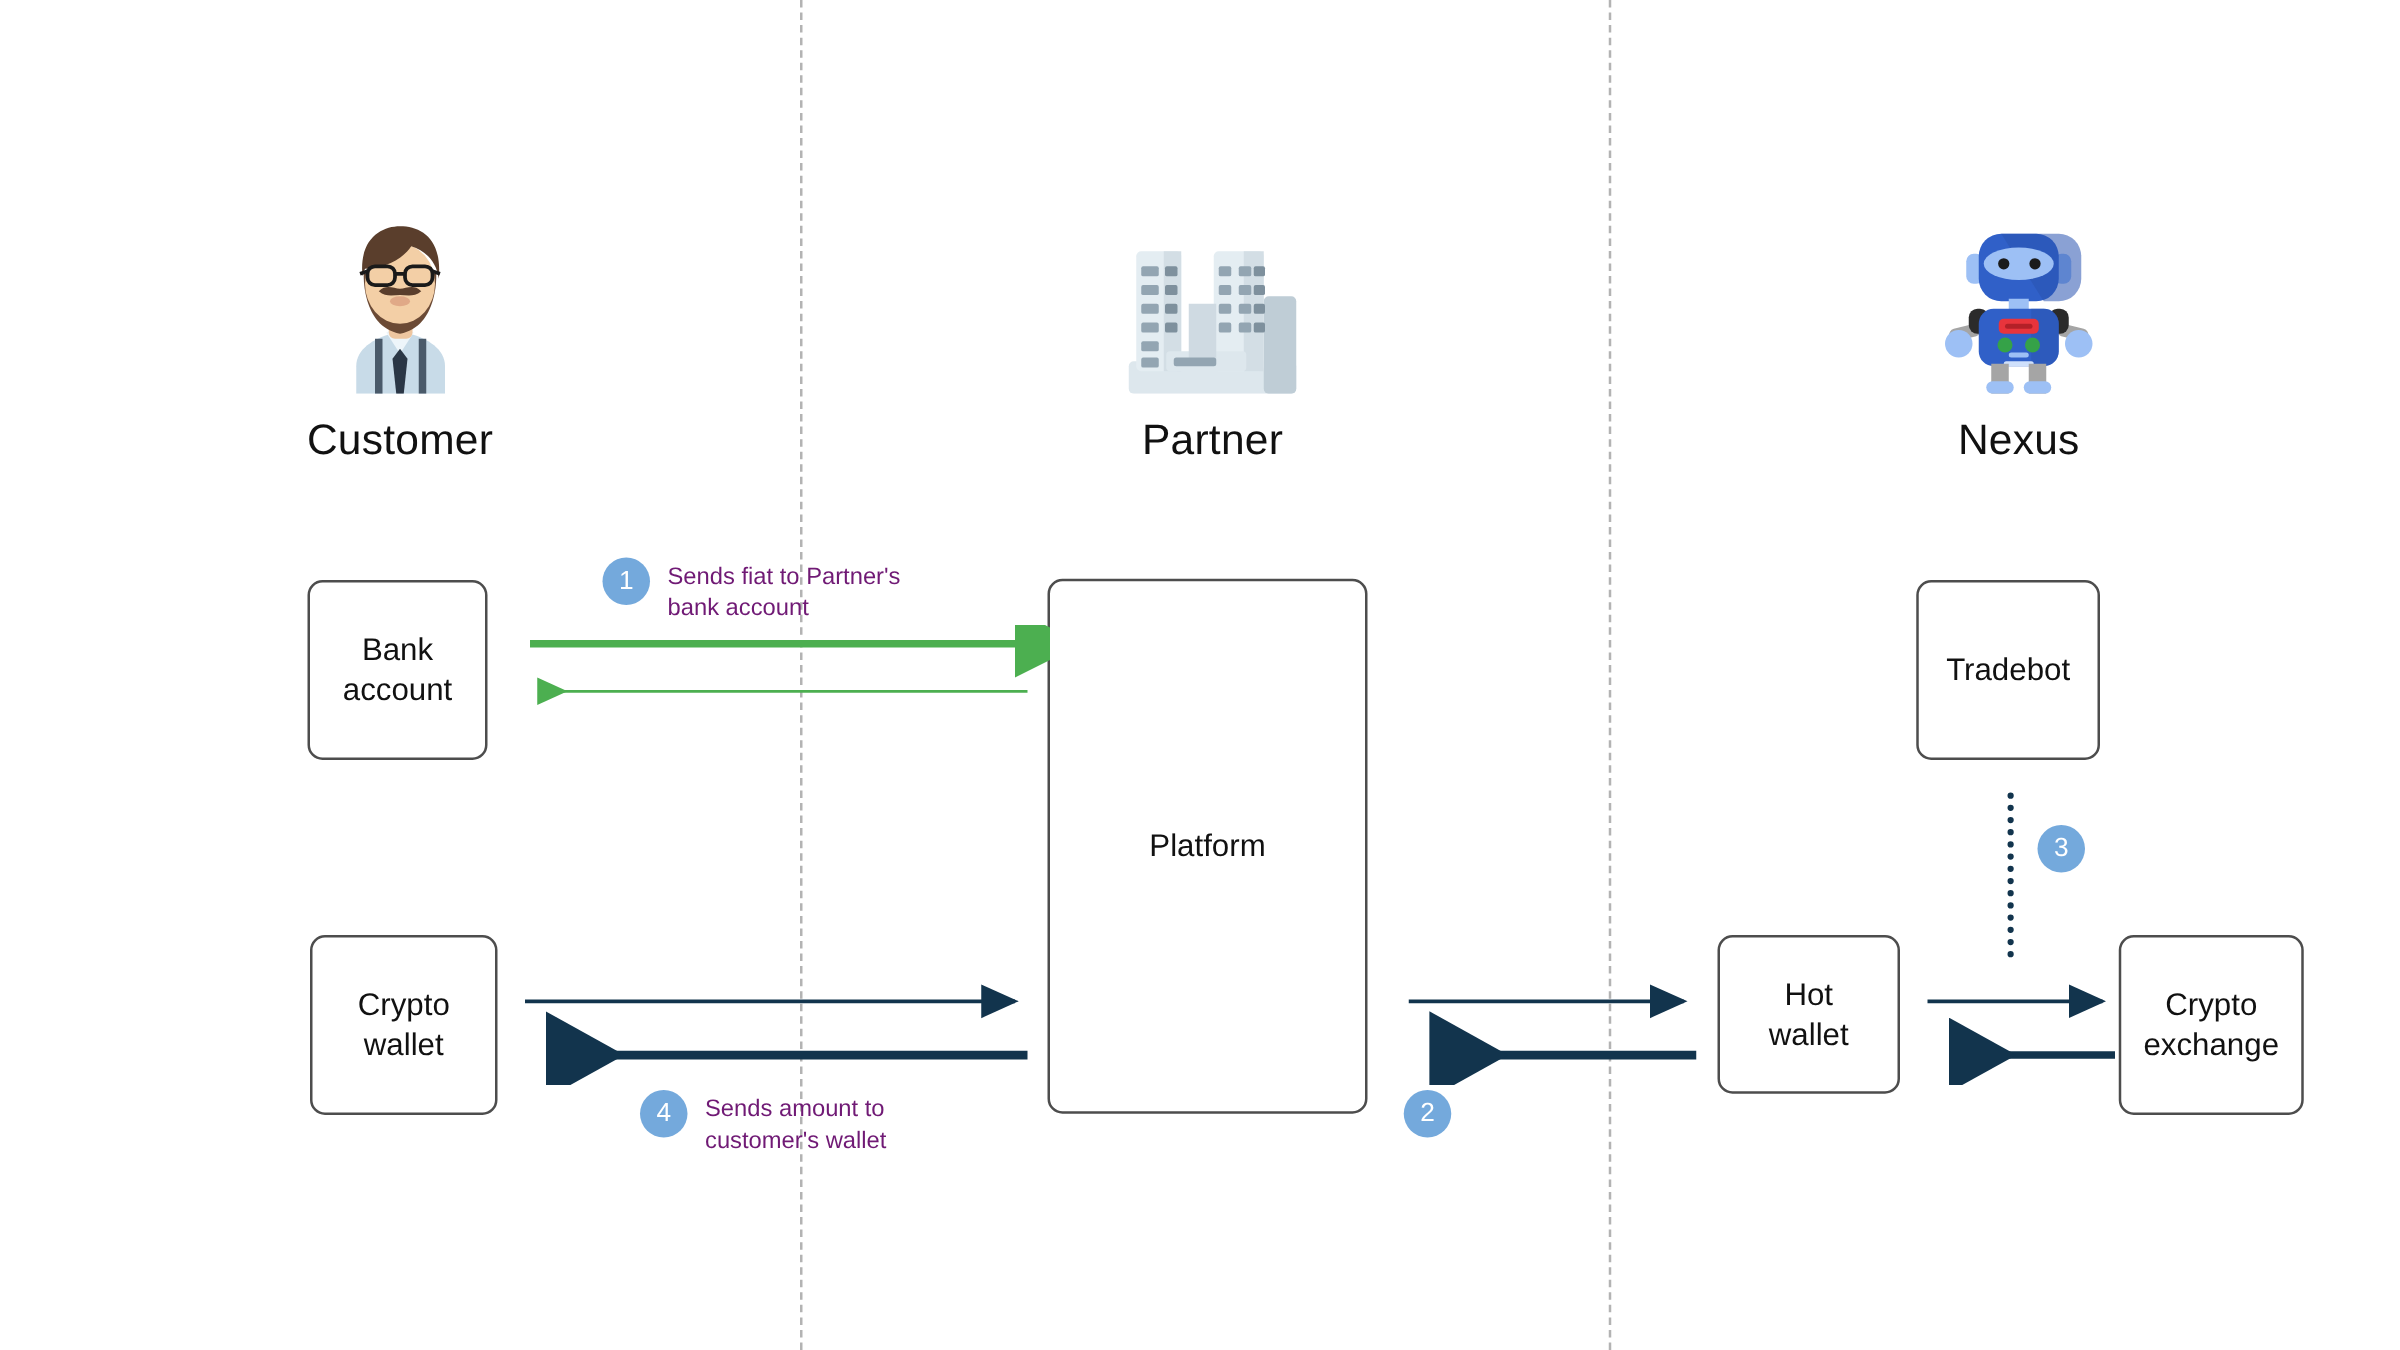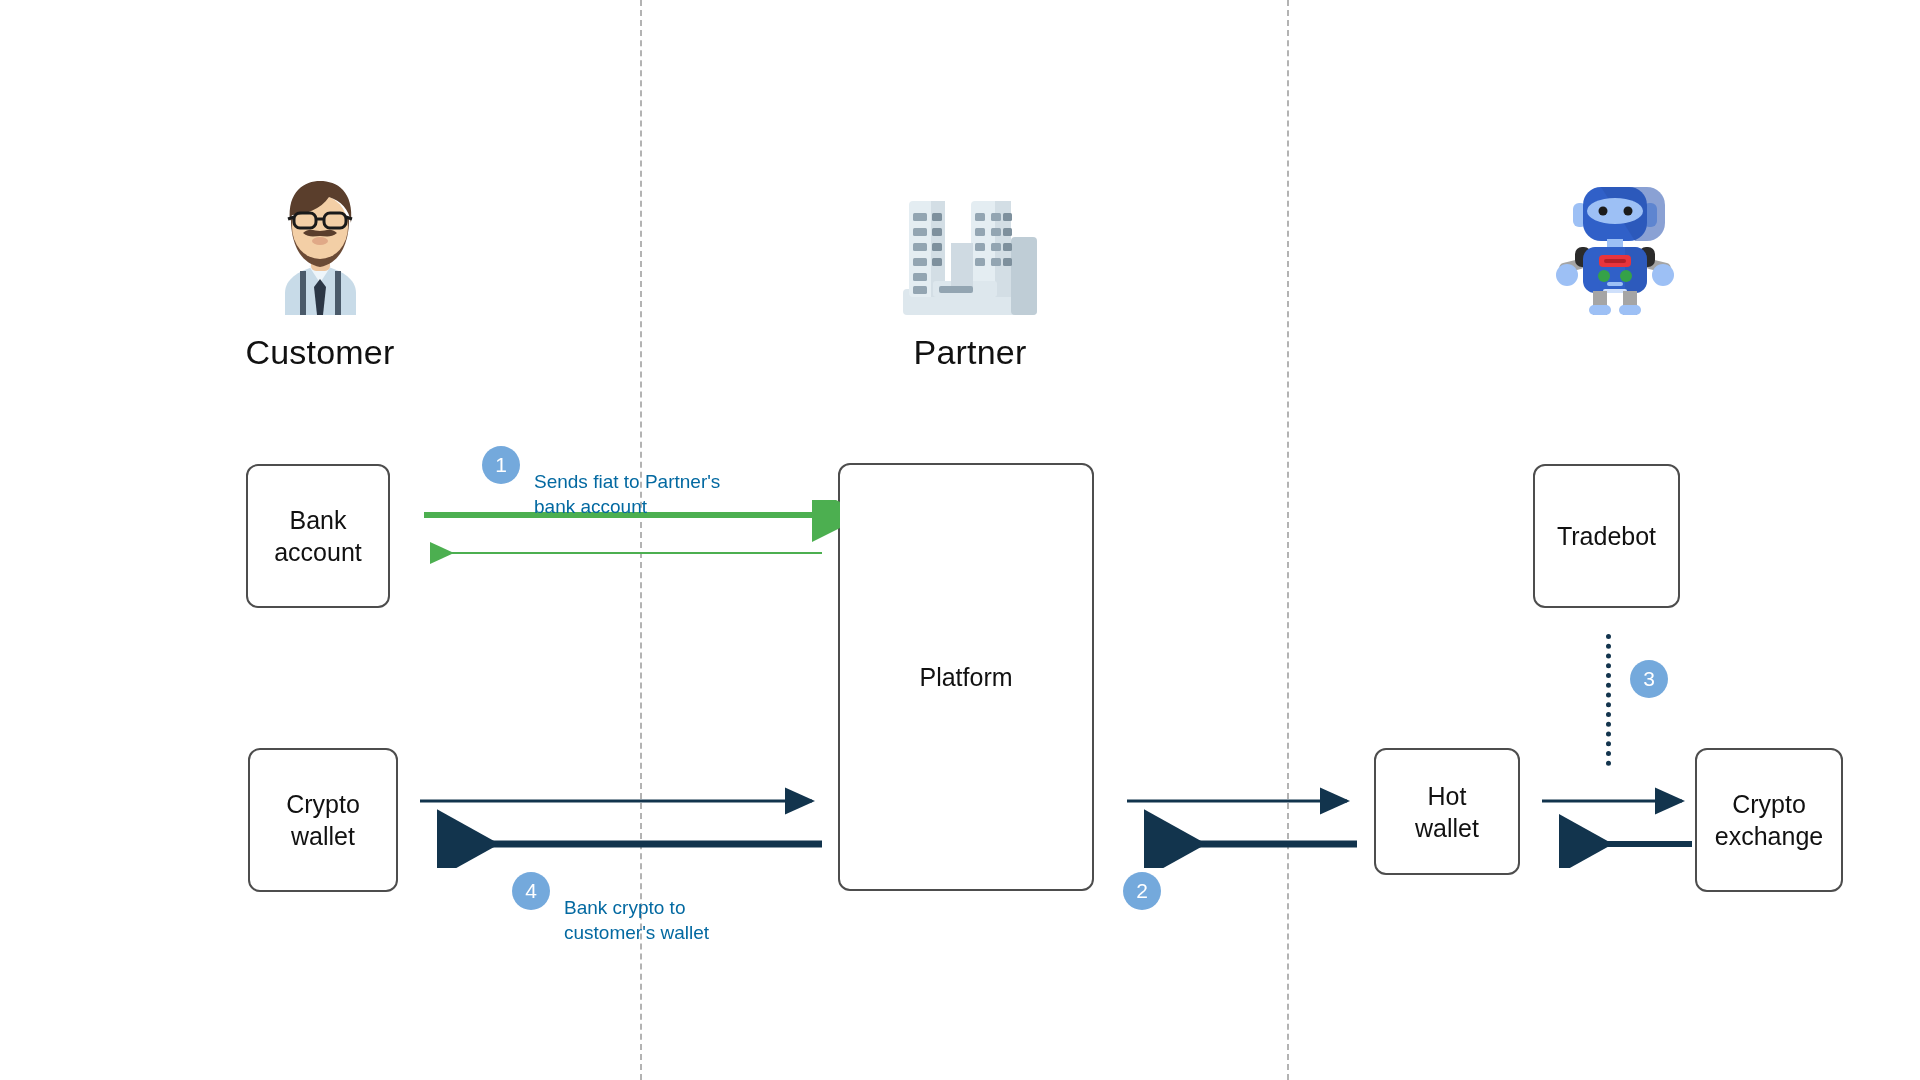--- a/index.html
+++ b/index.html
@@ -87,24 +87,23 @@
     background: #74a9dc;
     color: #ffffff;
     font-size: 21px;
     display: flex;
     align-items: center;
     justify-content: center;
   }
   .step-text {
     font-size: 19px;
     line-height: 1.32;
-    color: #0369a1;
+    color: #701a75;
     white-space: pre-line;
     padding-top: 3px;
-    margin-top: 20px;
   }
 
   
   .dotted-vert {
     position: absolute;
     width: 0;
     border-left: 5px dotted #12344d;
   }
 </style>
 </head>
@@ -230,20 +229,21 @@
         <circle cx="71" cy="101" r="6" fill="#35a248"></circle>
         <rect x="52" y="107" width="16" height="4" rx="2" fill="#9dc0f5"></rect>
         <rect x="48" y="114" width="24" height="4" rx="2" fill="#cfe0fb"></rect>
 
         <rect x="38" y="116" width="14" height="24" fill="#a5a5a5"></rect>
         <rect x="68" y="116" width="14" height="24" fill="#a5a5a5"></rect>
         <rect x="34" y="130" width="22" height="10" rx="5" fill="#9dc0f5"></rect>
         <rect x="64" y="130" width="22" height="10" rx="5" fill="#9dc0f5"></rect>
       </svg>
     </div>
+    <div class="lane-title">Nexus</div>
   </div>
 
   <div class="node-box" style="left:246px; top:464px; width:144px; height:144px;">
     <span class="node-label">Bank
 account</span>
   </div>
 
   <div class="node-box" style="left:248px; top:748px; width:150px; height:144px;">
     <span class="node-label">Crypto
 wallet</span>
@@ -314,17 +314,17 @@
   <div class="step" style="left:1123px; top:872px; width:290px;">
     <div class="step-bubble">2</div>
   </div>
 
   <div class="step" style="left:1630px; top:660px; width:290px;">
     <div class="step-bubble">3</div>
   </div>
 
   <div class="step" style="left:512px; top:872px; width:290px;">
     <div class="step-bubble">4</div>
-    <div class="step-text">Bank crypto to
+    <div class="step-text">Sends amount to
 customer's wallet</div>
   </div>
 
 </div>
 
 </body></html>

